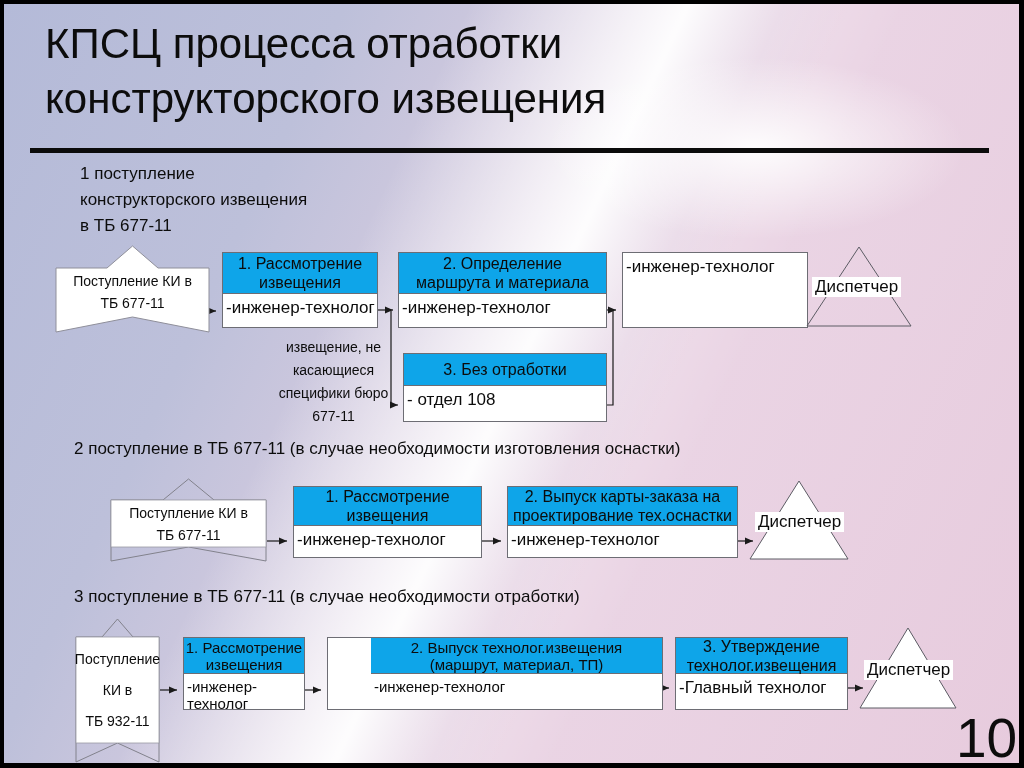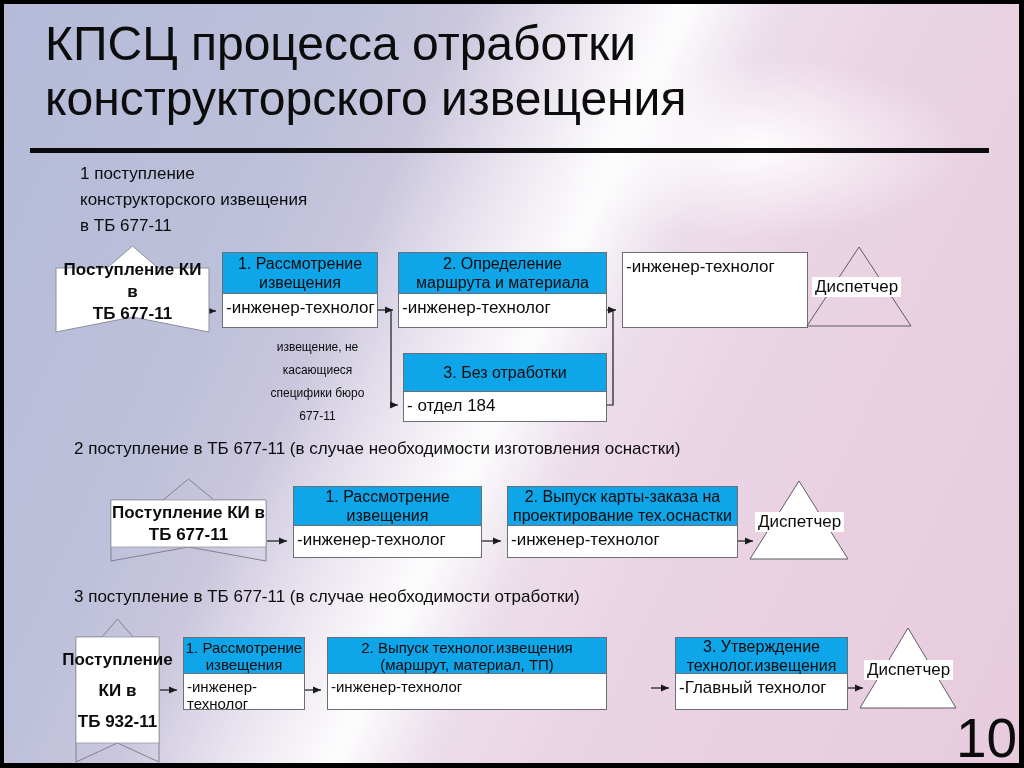--- a/index.html
+++ b/index.html
@@ -12,44 +12,45 @@
     position:absolute; left:4px; top:4px; width:1015px; height:759px;
     background:
       radial-gradient(ellipse 300px 130px at 74% 19%, rgba(255,255,255,0.92), rgba(255,255,255,0) 70%),
       linear-gradient(115deg, rgba(255,255,255,0) 34%, rgba(255,255,255,0.65) 45%, rgba(255,255,255,0.95) 50%, rgba(255,255,255,0.25) 57%, rgba(255,255,255,0) 66%),
       linear-gradient(115deg, #b4bad8 0%, #bdc0da 25%, rgba(203,200,222,0.55) 45%, rgba(230,210,230,0) 62%),
       linear-gradient(295deg, #e7cbdd 0%, rgba(233,207,224,0) 35%),
       #ead4e4;
   }
   .abs { position:absolute; }
   .pre { white-space:pre-line; }
-  .title { font-size:48px; line-height:55px; letter-spacing:0px; }
+  .title { font-size:42px; line-height:55px; letter-spacing:0px; }
   .rule { background:#0b0b0b; }
   .sec-head { font-size:17px; line-height:26px; }
   .box { position:absolute; border:1px solid #6d6d74; background:#fff; box-sizing:border-box; }
   .box-h {
     background:#0ea5e9; border-bottom:1px solid #6d6d74; box-sizing:border-box;
     display:flex; align-items:center; justify-content:center; text-align:center;
     font-size:16px; line-height:19px; white-space:pre-line;
   }
   .box-b { font-size:17px; padding:4px 2px 0 3px; text-align:left; box-sizing:border-box; }
   .sm .box-h { font-size:15px; line-height:17px; }
   .sm .box-b { font-size:15px; }
   .shape-label {
     position:absolute; left:2px; right:2px; display:flex; flex-direction:column;
     align-items:center; justify-content:center; text-align:center;
-    font-size:17px; line-height:22px; white-space:pre-line;font-weight:bold;
+    font-size:14px; line-height:22px; white-space:pre-line;
   }
   .disp {
     position:absolute; background:#fff; padding:0 3px;
     font-size:17px; line-height:20px;
   }
   .note {
-    position:absolute; text-align:center; font-size:12px; line-height:23px;
+    position:absolute; text-align:center; font-size:14px; line-height:23px;
     white-space:pre-line;
+    margin-left:16px;
   }
   .pageno { font-size:55px;text-align:center; }
   svg { display:block; }
 </style>
 </head>
 <body>
 
 <div class="slide">
   <div class="canvas"></div>
 
@@ -98,22 +99,22 @@
   </div>
   <div class="box" style="left:398px; top:252px; width:209px; height:76px;">
     <div class="box-h" style="height:41px;">2. Определение
 маршрута и материала</div>
     <div class="box-b">-инженер-технолог</div>
   </div>
   <div class="box" style="left:622px; top:252px; width:186px; height:76px;">
     <div class="box-b">-инженер-технолог</div>
   </div>
   <div class="box" style="left:403px; top:353px; width:204px; height:69px;">
-    <div class="box-h" style="height:38px;">3. Без отработки</div>
-    <div class="box-b">- отдел 184</div>
+    <div class="box-h" style="height:32px;">3. Без отработки</div>
+    <div class="box-b">- отдел 108</div>
   </div>
 
   <div class="note" style="left:240px; top:336px; width:155px;">извещение, не
 касающиеся
 специфики бюро
 677-11</div>
 
   <svg class="abs" style="left:806px; top:246px;" width="106" height="81">
     <polygon points="53,1 105,80 1,80" fill="none" stroke="#5c5c64" stroke-width="1"></polygon>
   </svg>
@@ -156,21 +157,21 @@
     <div class="shape-label" style="top:21px; height:102px; line-height:31px;">Поступление
 КИ в
 ТБ  932-11</div>
   </div>
 
   <div class="box sm" style="left:183px; top:637px; width:122px; height:73px;">
     <div class="box-h" style="height:36px;">1. Рассмотрение
 извещения</div>
     <div class="box-b">-инженер-технолог</div>
   </div>
-  <div class="box sm" style="left:327px; top:637px; width:280px; height:73px;">
+  <div class="box sm" style="left:327px; top:637px; width:336px; height:73px;padding-left:43px;">
     <div class="box-h" style="height:36px;">2. Выпуск технолог.извещения
 (маршрут, материал, ТП)</div>
     <div class="box-b">-инженер-технолог</div>
   </div>
   <div class="box" style="left:675px; top:637px; width:173px; height:73px;">
     <div class="box-h" style="height:36px;">3. Утверждение
 технолог.извещения</div>
     <div class="box-b">-Главный технолог</div>
   </div>
 

